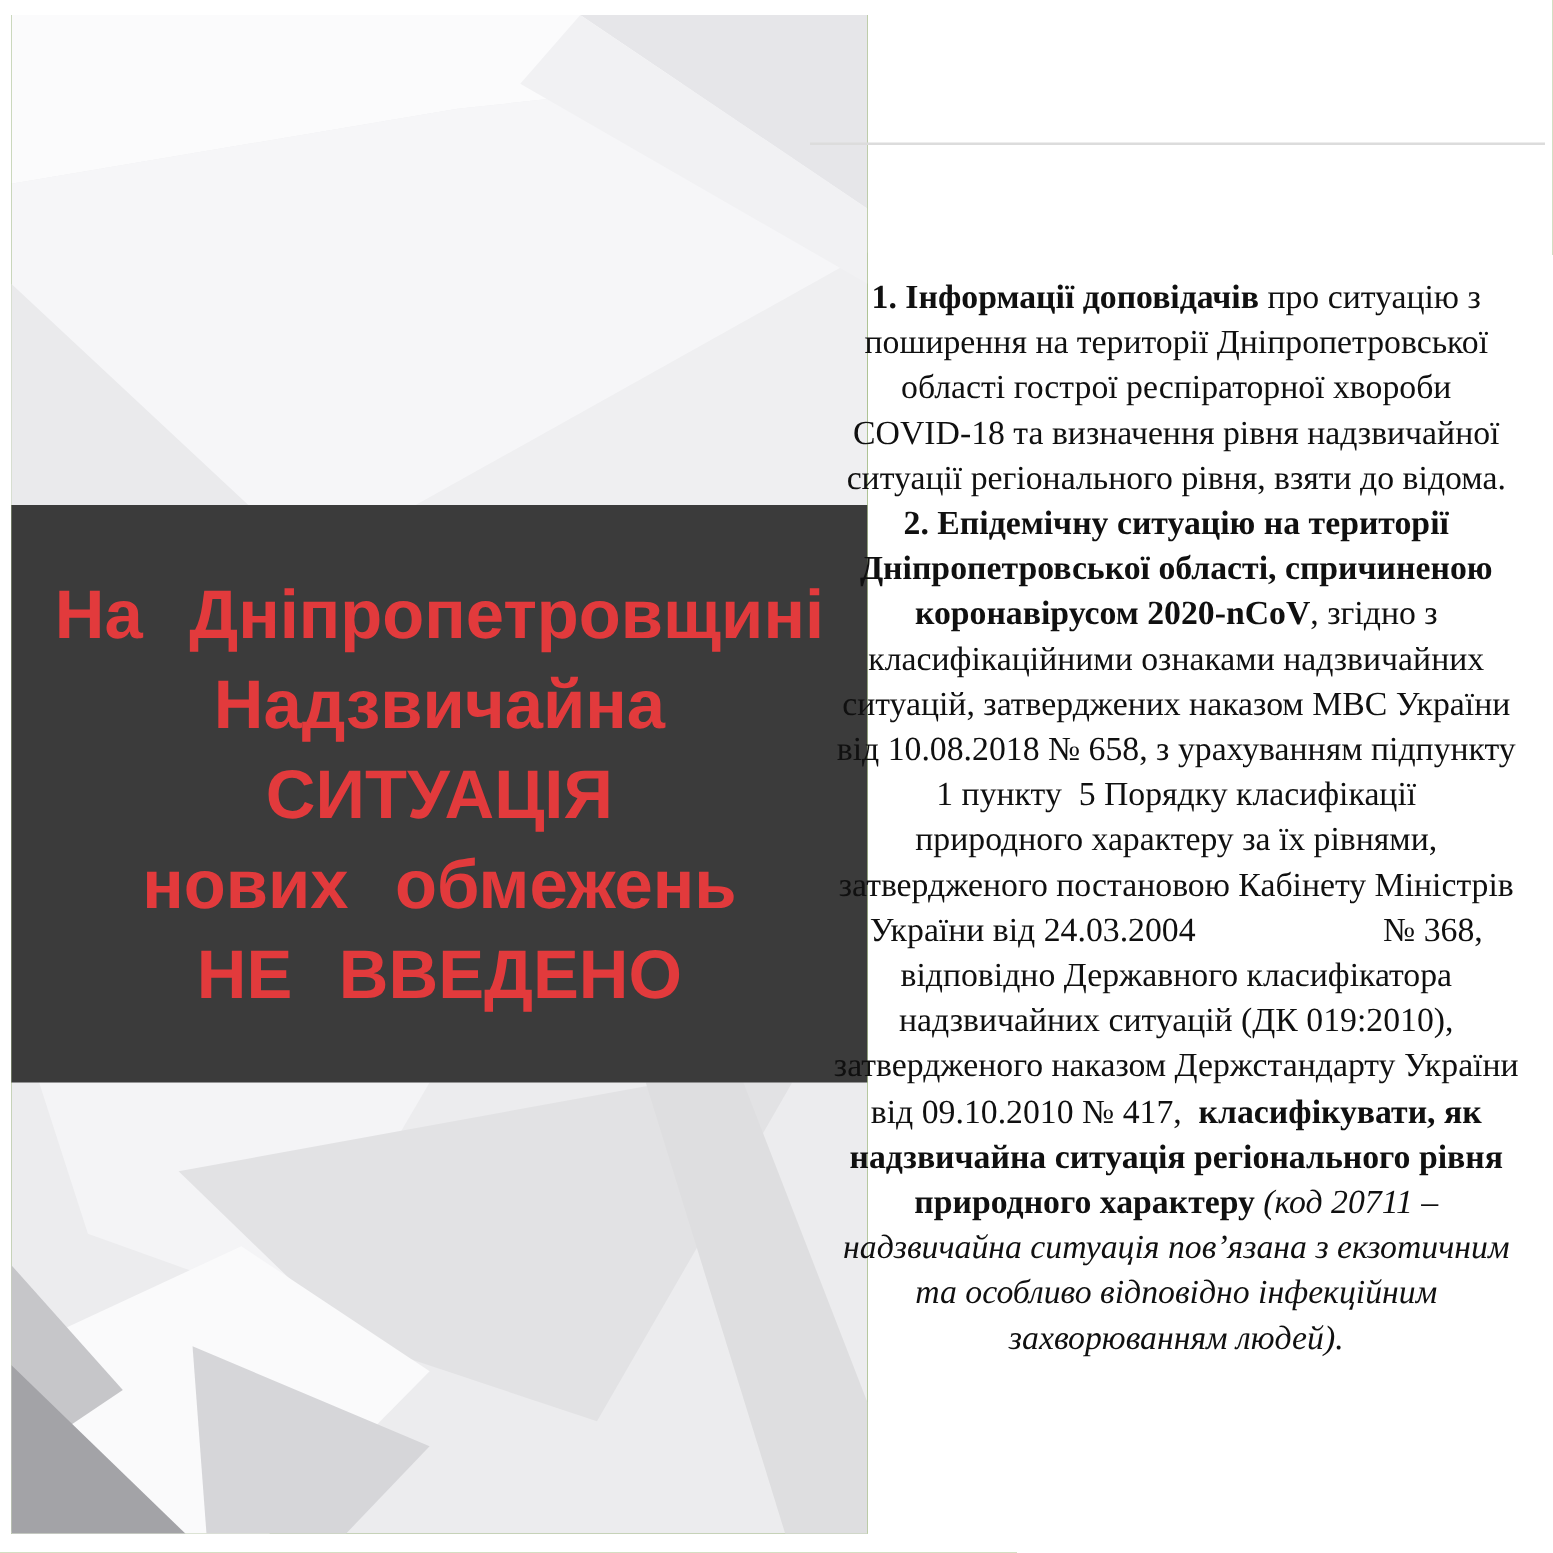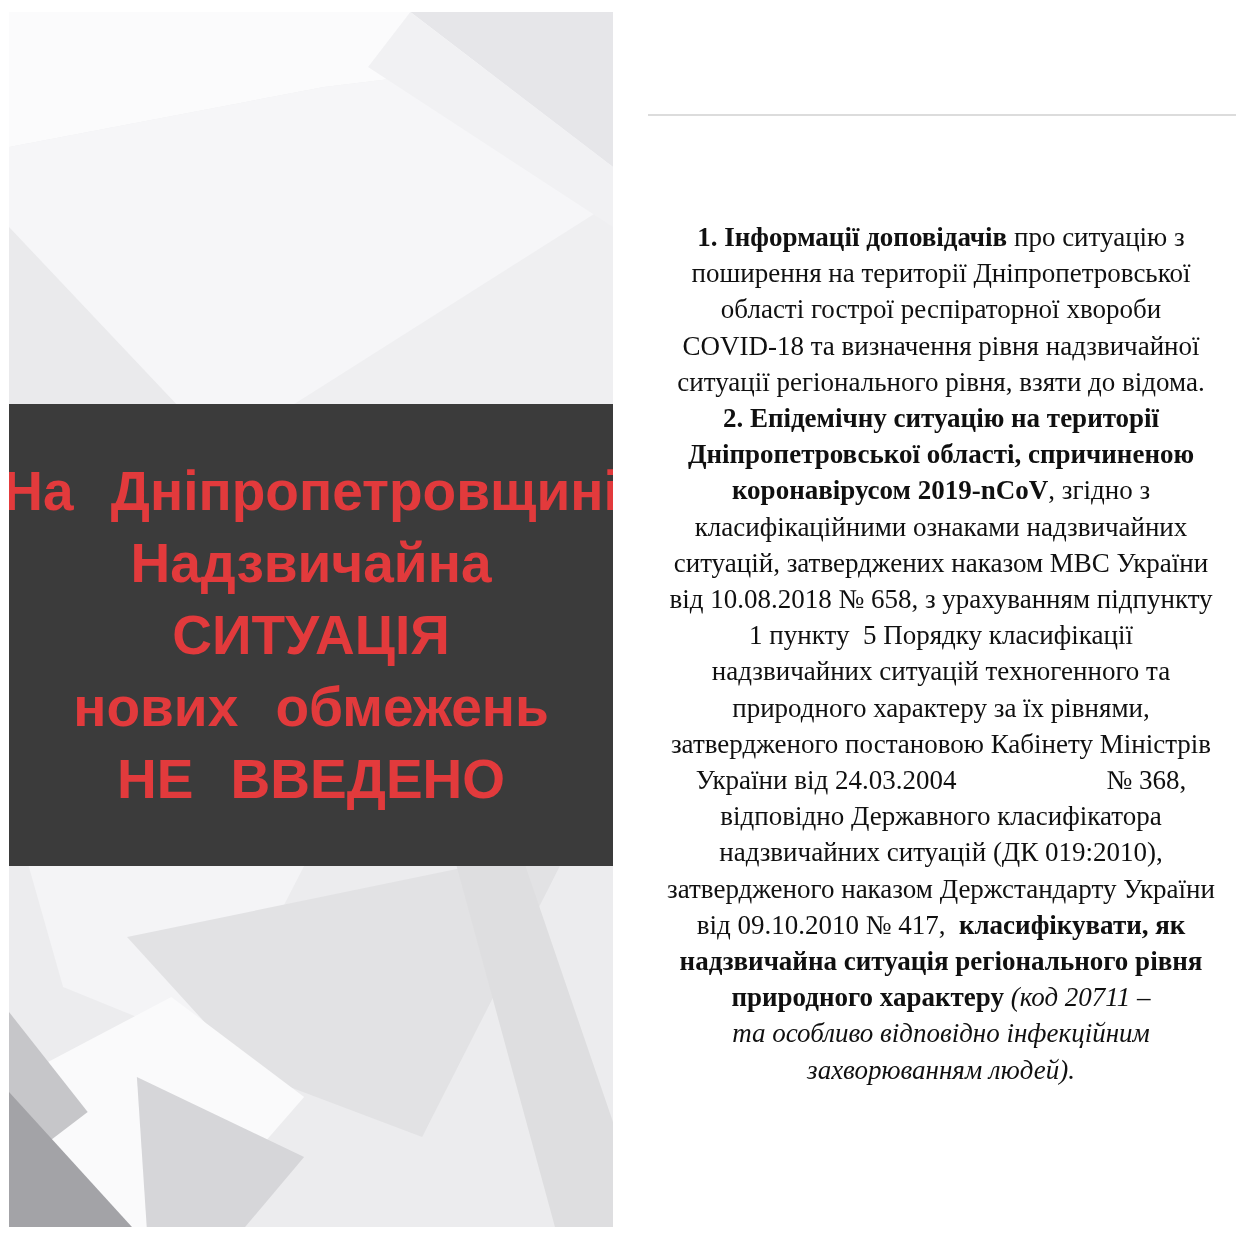--- a/index.html
+++ b/index.html
@@ -6,21 +6,21 @@
     margin: 0; padding: 0;
     width: 1242px; height: 1242px;
     background: var(--page-bg, #ffffff);
     overflow: hidden;
     font-family: "Liberation Sans", sans-serif;
     position: relative;
   }
   
   .poster {
     position: absolute; left: 9px; top: 12px;
-    width: 604px; height: 1215px;
+    width: 685px; height: 1215px;
     background: #4d7c0f;
     overflow: hidden;
   }
   .poster svg { position: absolute; left: 0; top: 0; width: 100%; height: 100%; }
   .band {
     position: absolute; left: 0; top: 392px;
     width: 100%; height: 462px;
     background: var(--band-color, #3b3b3b);
   }
   .band .lines {
@@ -97,31 +97,31 @@
 <div class="doc">
   <div class="divider"></div>
   <div class="doc-body">
       <div class="doc-line"><span class="b ">1. Інформації доповідачів</span><span class=""> про ситуацію з</span></div>
       <div class="doc-line"><span class="">поширення на території Дніпропетровської</span></div>
       <div class="doc-line"><span class="">області гострої респіраторної хвороби</span></div>
       <div class="doc-line"><span class="">COVID-18 та визначення рівня надзвичайної</span></div>
       <div class="doc-line"><span class="">ситуації регіонального рівня, взяти до відома.</span></div>
       <div class="doc-line"><span class="b ">2. Епідемічну ситуацію на території</span></div>
       <div class="doc-line"><span class="b ">Дніпропетровської області, спричиненою</span></div>
-      <div class="doc-line"><span class="b ">коронавірусом 2019-nCoV</span><span class="">, згідно з</span></div>
+      <div class="doc-line"><span class="b ">коронавірусом 2020-nCoV</span><span class="">, згідно з</span></div>
       <div class="doc-line"><span class="">класифікаційними ознаками надзвичайних</span></div>
       <div class="doc-line"><span class="">ситуацій, затверджених наказом МВС України</span></div>
       <div class="doc-line"><span class="">від 10.08.2018 № 658, з урахуванням підпункту</span></div>
       <div class="doc-line"><span class="">1 пункту&nbsp; 5 Порядку класифікації</span></div>
-      <div class="doc-line"><span class="">надзвичайних ситуацій техногенного та</span></div>
       <div class="doc-line"><span class="">природного характеру за їх рівнями,</span></div>
       <div class="doc-line"><span class="">затвердженого постановою Кабінету Міністрів</span></div>
       <div class="doc-line"><span class="">України від 24.03.2004</span><span class="gap"></span><span class="">№ 368,</span></div>
       <div class="doc-line"><span class="">відповідно Державного класифікатора</span></div>
       <div class="doc-line"><span class="">надзвичайних ситуацій (ДК 019:2010),</span></div>
       <div class="doc-line"><span class="">затвердженого наказом Держстандарту України</span></div>
       <div class="doc-line"><span class="">від 09.10.2010 № 417,&nbsp; </span><span class="b ">класифікувати, як</span></div>
       <div class="doc-line"><span class="b ">надзвичайна ситуація регіонального рівня</span></div>
       <div class="doc-line"><span class="b ">природного характеру </span><span class="i">(код 20711 –</span></div>
+      <div class="doc-line"><span class="i">надзвичайна ситуація пов’язана з екзотичним</span></div>
       <div class="doc-line"><span class="i">та особливо відповідно інфекційним</span></div>
       <div class="doc-line"><span class="i">захворюванням людей).</span></div>
     </div>
 </div>
 
 </body></html>

